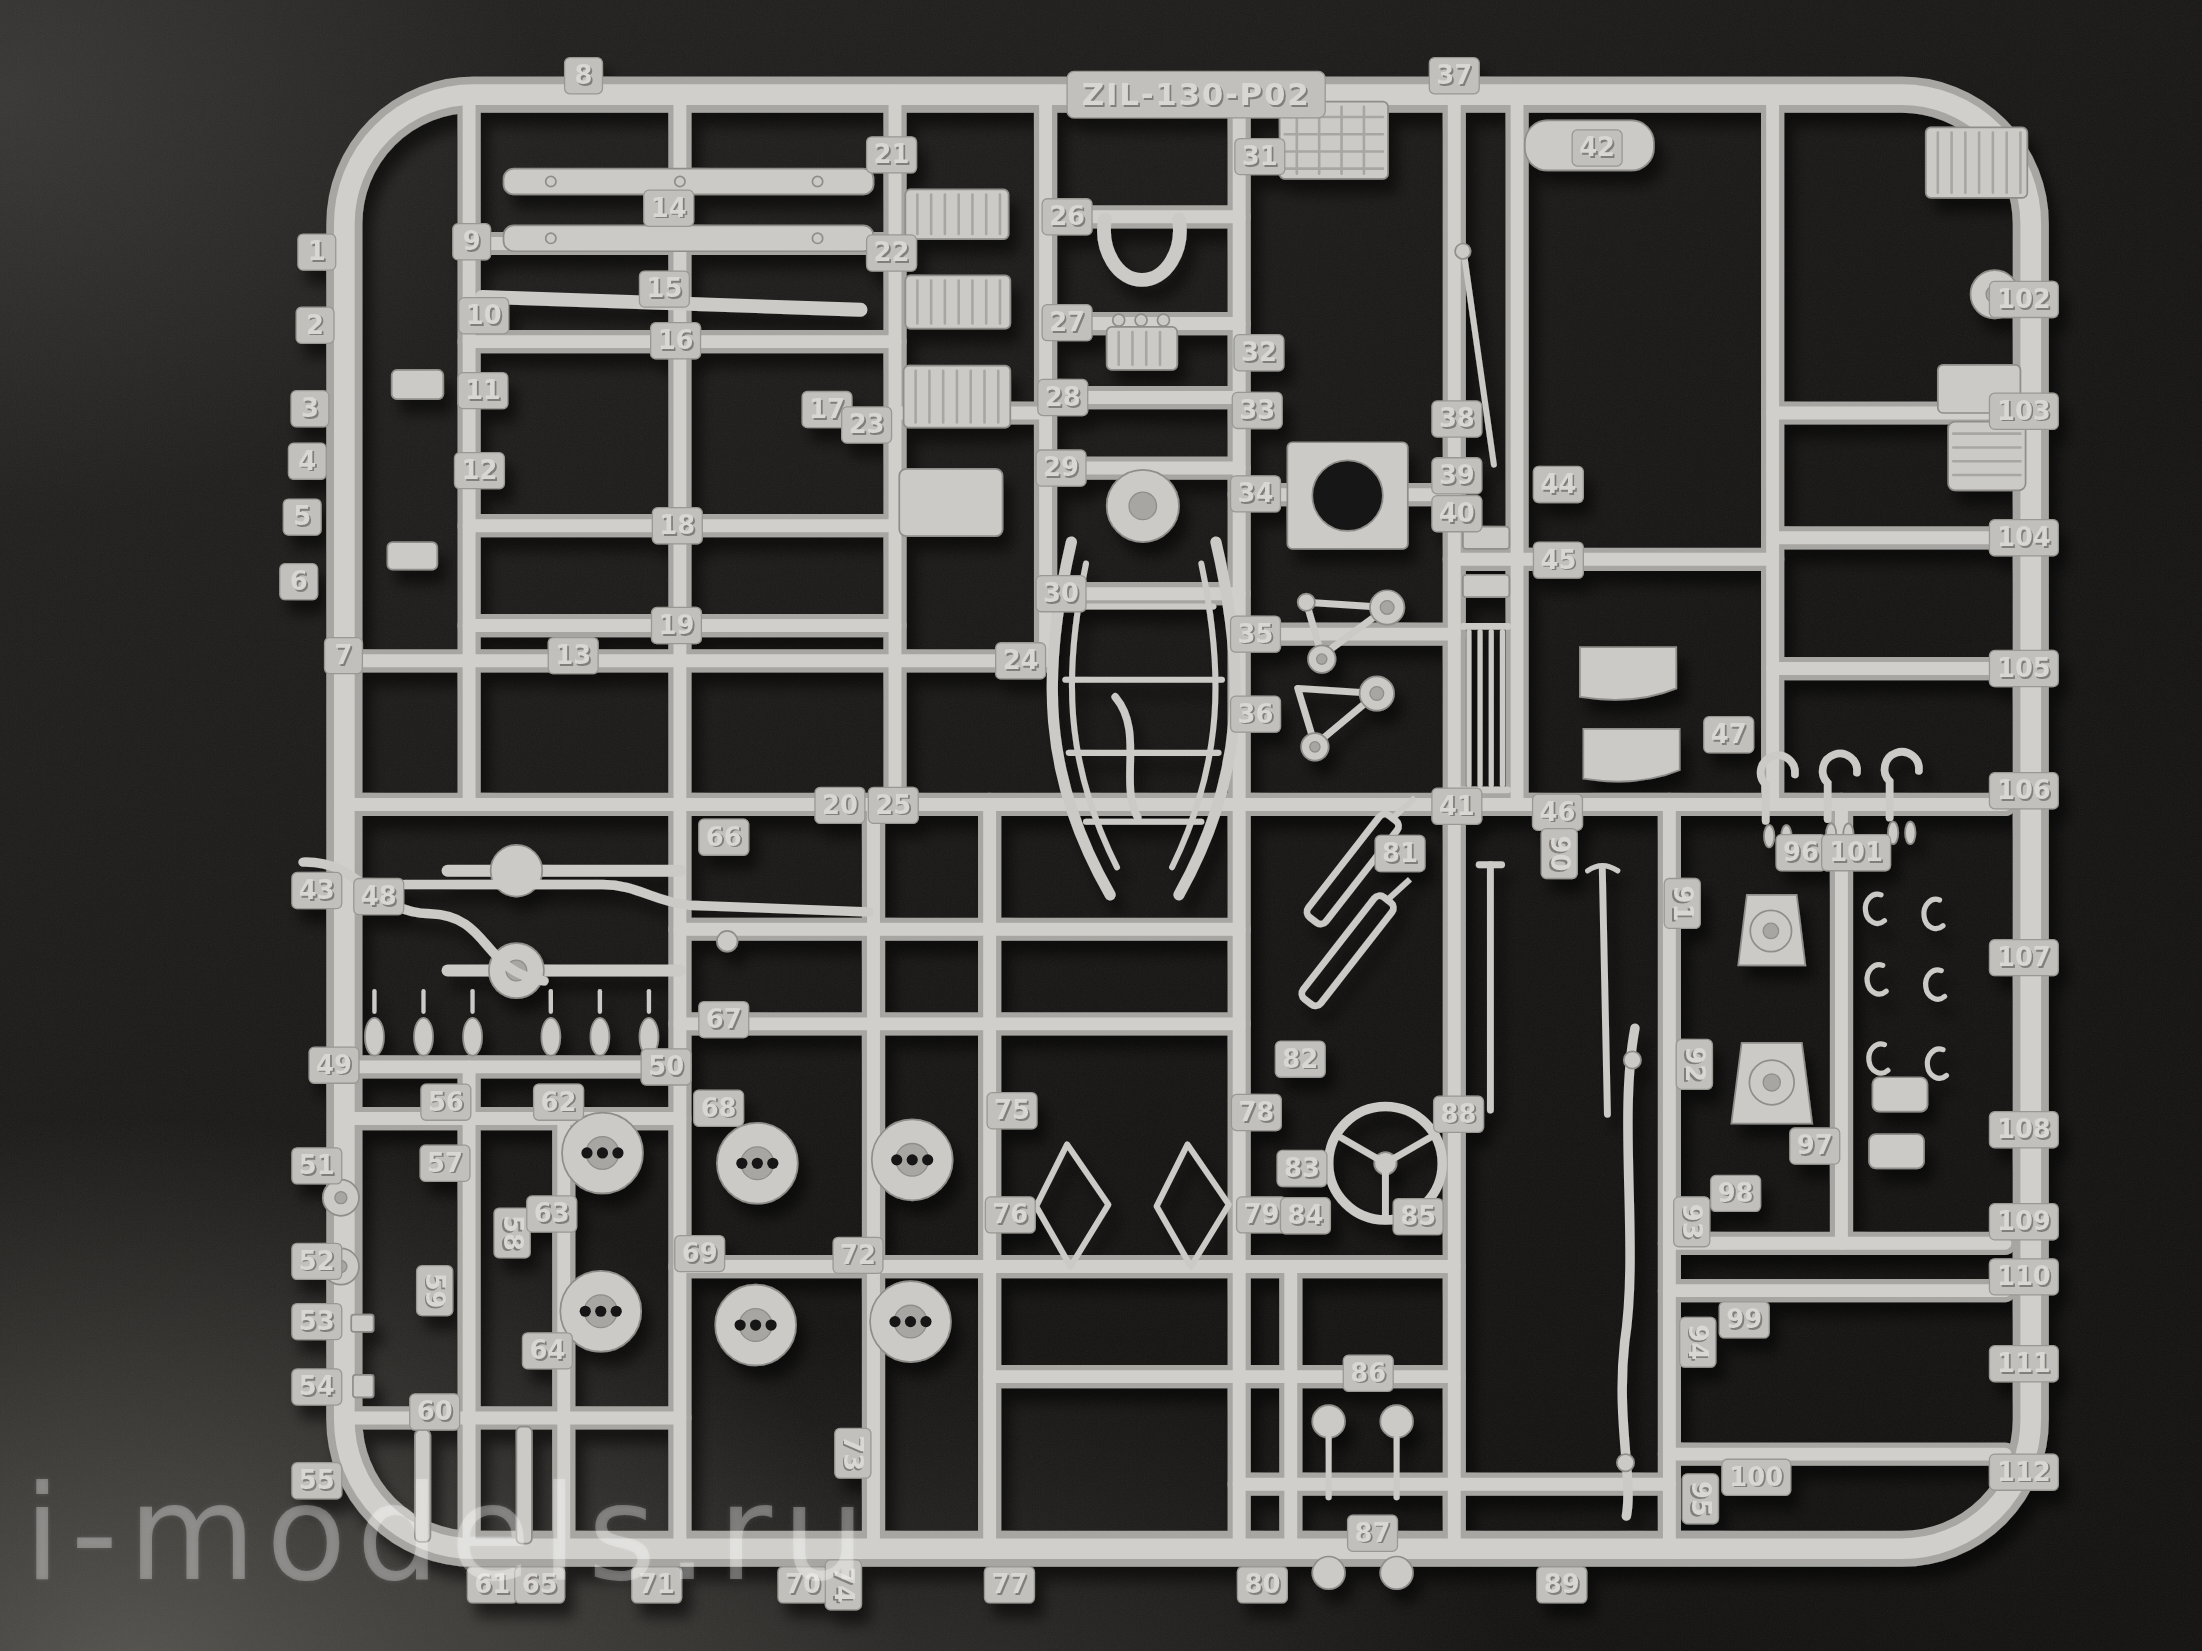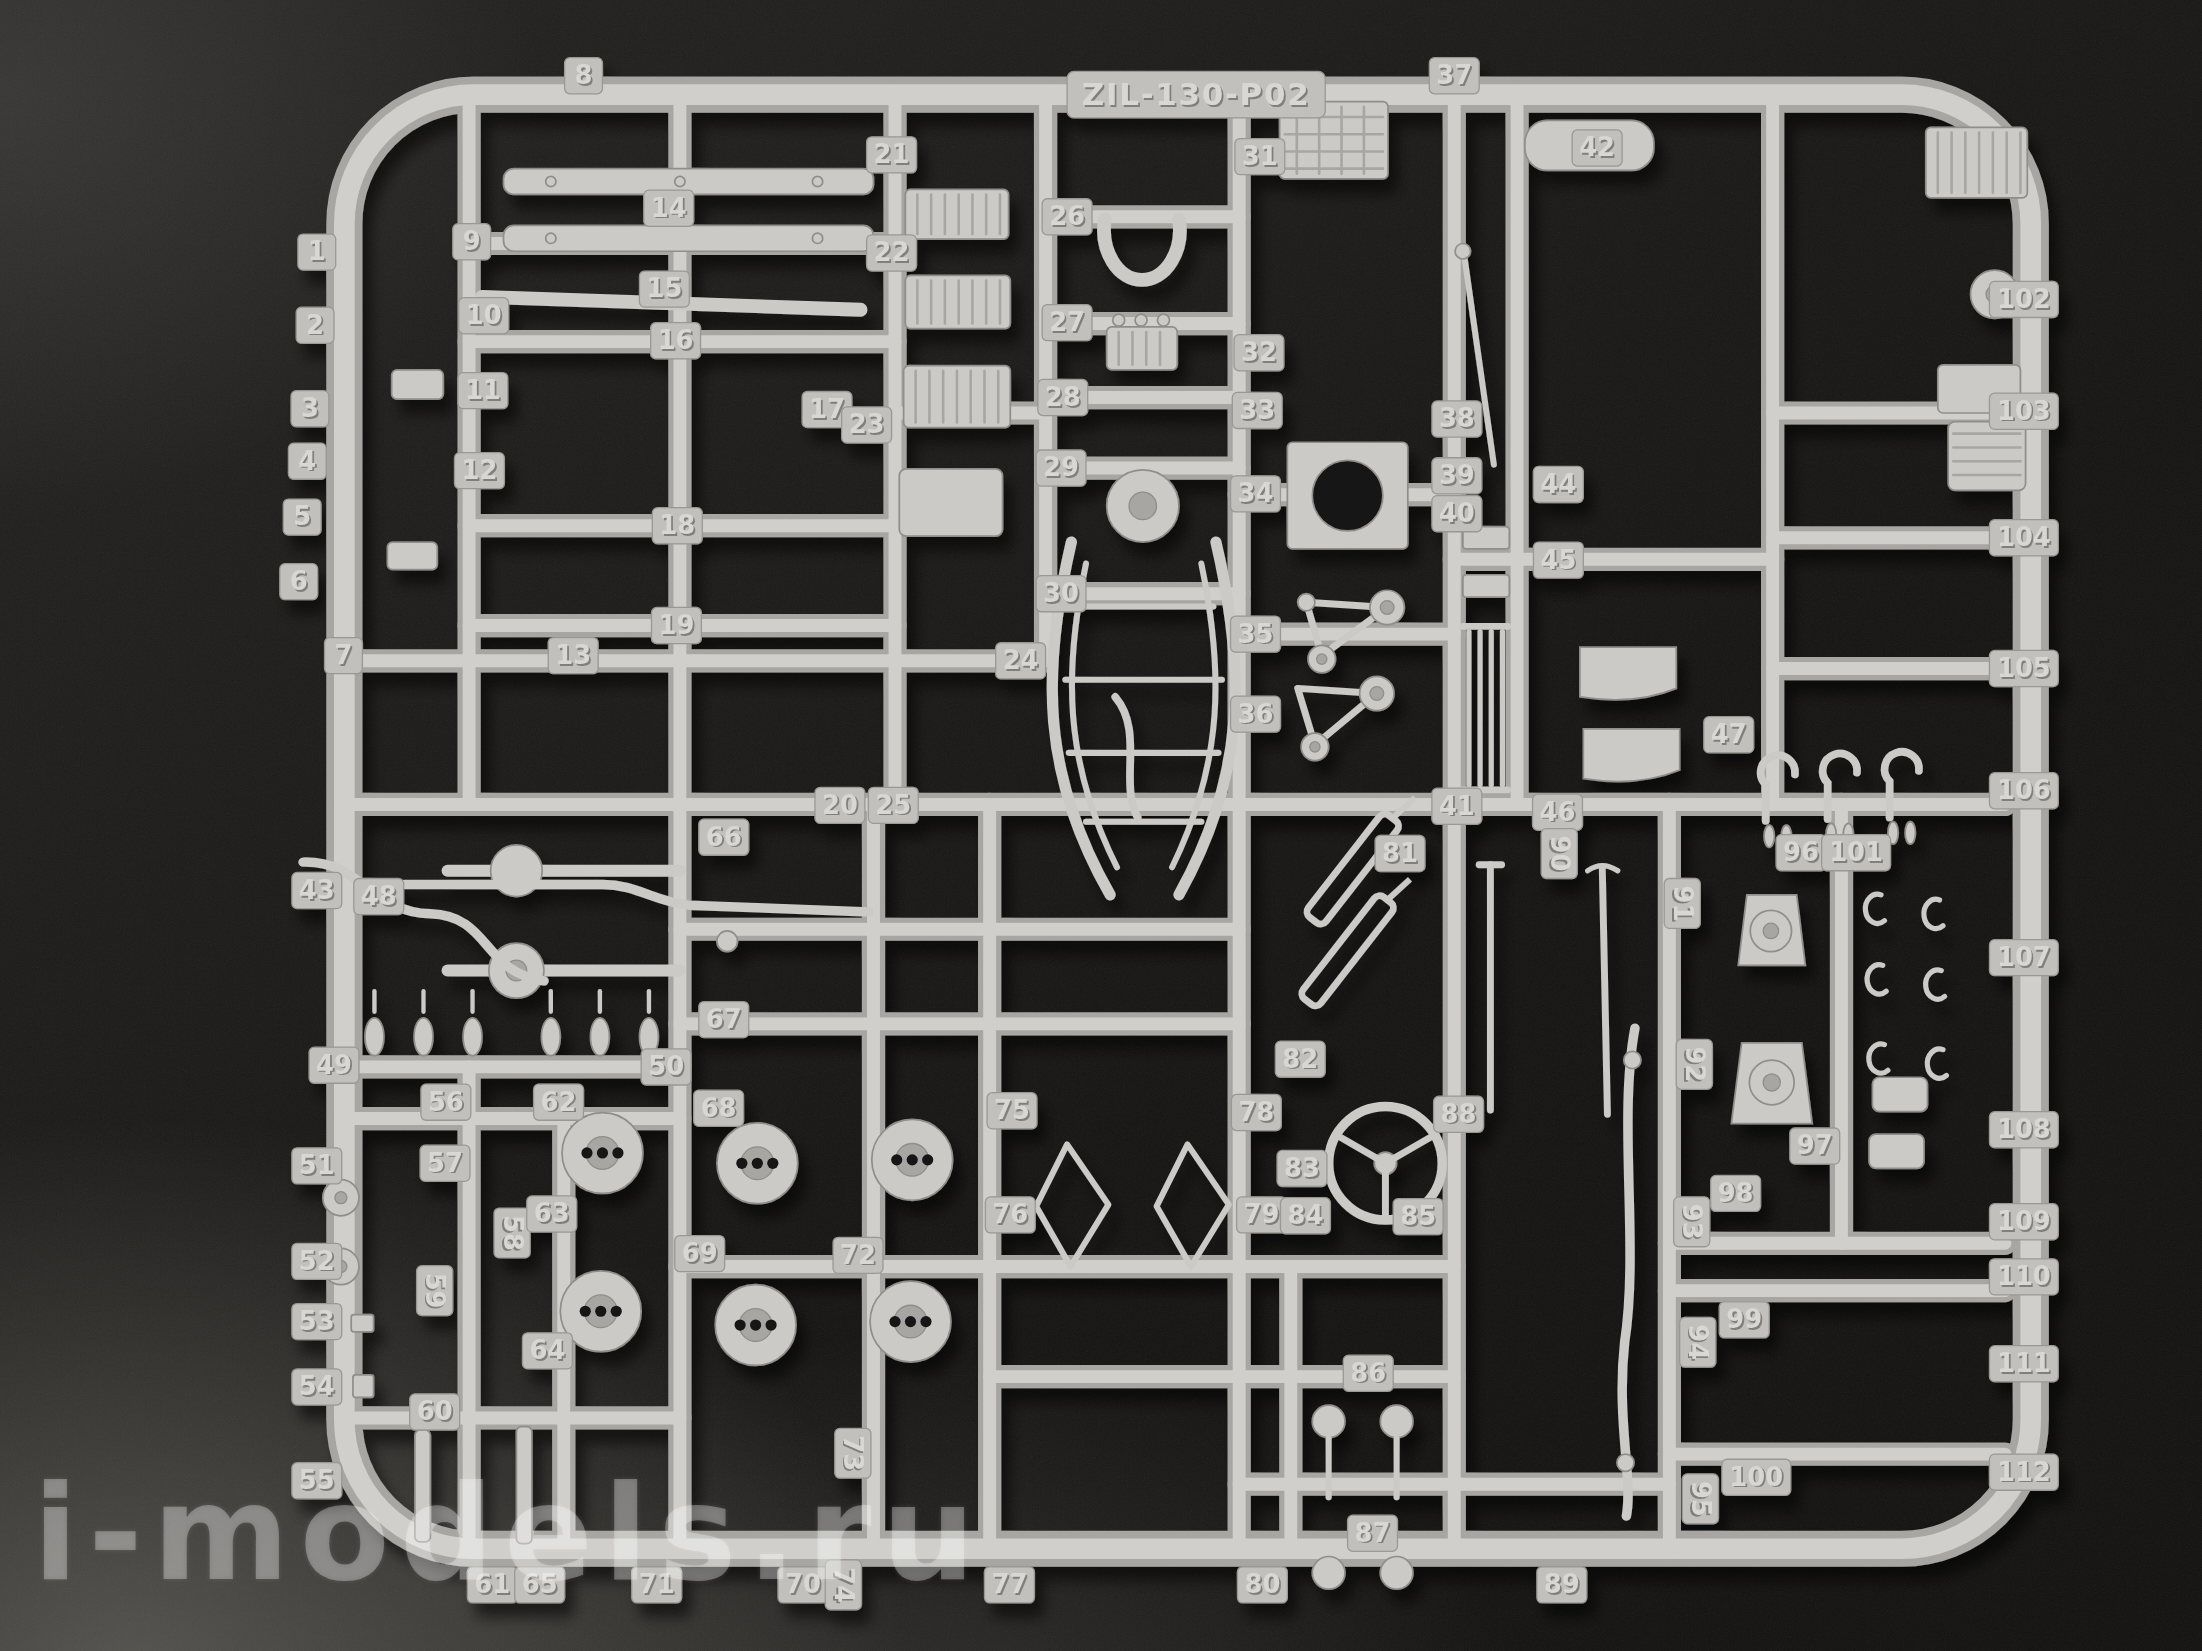--- a/index.html
+++ b/index.html
@@ -7,22 +7,22 @@
     position:relative;width:2203px;height:1652px;overflow:hidden;
     background:
       radial-gradient(1291px 946px at 6% 102%, rgba(150,146,138,0.50), rgba(150,146,138,0.0) 60%),
       radial-gradient(1032px 688px at 40% 108%, rgba(120,117,110,0.30), rgba(120,117,110,0.0) 65%),
       radial-gradient(774px 602px at 0% 6%, rgba(105,102,97,0.30), rgba(105,102,97,0.0) 70%),
       linear-gradient(145deg,#242322 0%, #1b1a18 35%, #151413 60%, #121110 100%);
     font-family:"DejaVu Sans","Liberation Sans",sans-serif;
   }
   #sprue-svg{position:absolute;inset:0;z-index:2;}
   #watermark{
-    position:absolute;left:33px;top:1457px;z-index:6;
-    font-size:131px;font-weight:700;letter-spacing:10.3px;
+    position:absolute;left:24px;top:1457px;z-index:6;
+    font-size:131px;font-weight:400;letter-spacing:10.3px;
     color:rgba(255,255,255,0.30);white-space:nowrap;
     text-shadow:0 0 5.2px rgba(255,255,255,0.12);
     user-select:none;pointer-events:none;
   }
 </style>
 </head>
 <body>
 
 <div id="stage">
   <div id="sprue-svg"><svg viewBox="0 0 2560 1920" width="100%" height="100%" xmlns="http://www.w3.org/2000/svg">

